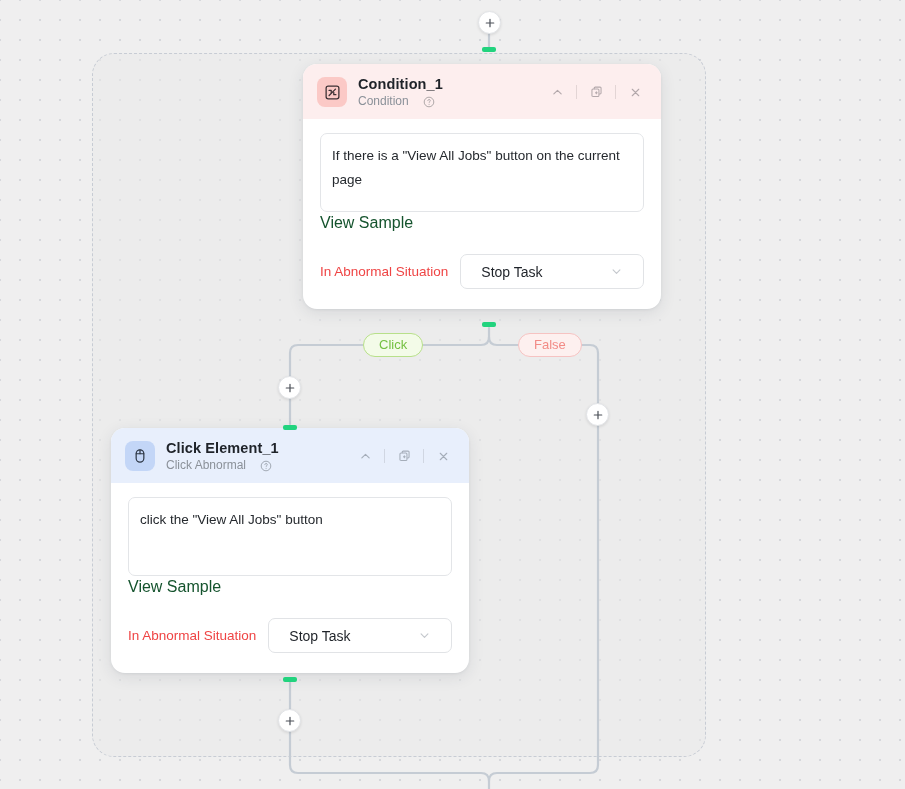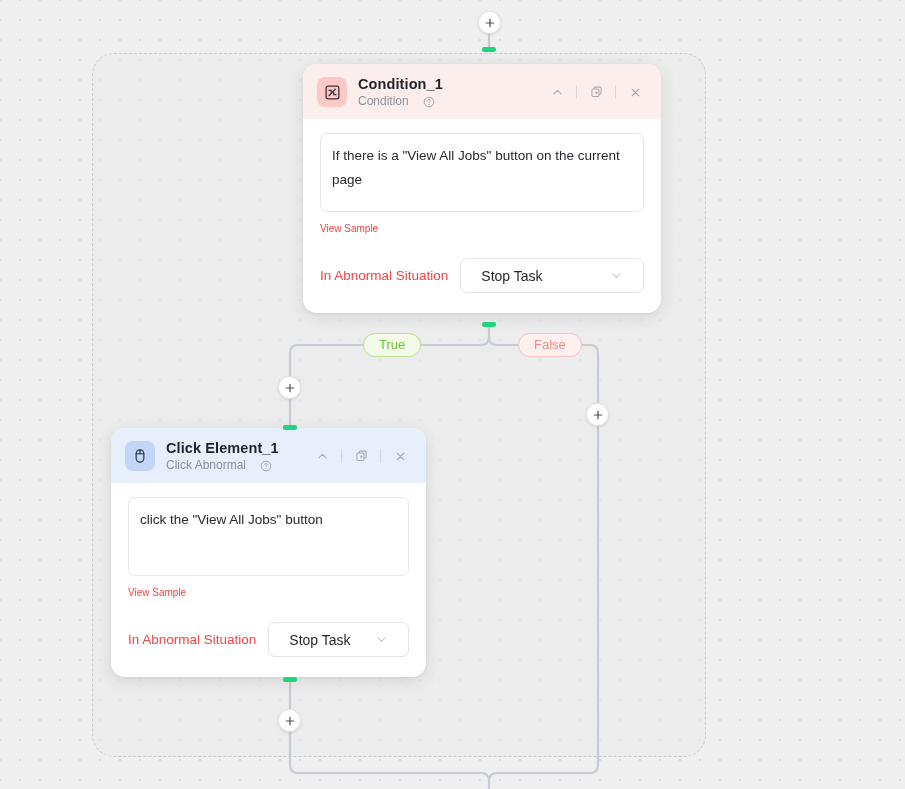--- a/index.html
+++ b/index.html
@@ -109,23 +109,23 @@
     padding: 10px 11px;
     font-size: 13.5px;
     color: #25292e;
     line-height: 1.72;
     background: #fff;
     white-space: pre-wrap;
   }
 
   .view-sample {
     display: inline-block;
-    margin-top: 11px;
-    font-size: 10px;
-    color: #ef4444;
+    margin-top: 2px;
+    font-size: 16px;
+    color: #14532d;
     cursor: pointer;
   }
 
   .abnormal-row {
     display: flex;
     align-items: center;
     margin-top: 22px;
     gap: 12px;
   }
   .abnormal-label {
@@ -143,21 +143,21 @@
     padding: 0 20px;
     font-size: 14px;
     color: #1f2329;
     background: #fff;
     cursor: pointer;
   }
   .select .chev { margin-left: auto; color: #c4c8cd; display: flex; }
 
   
   #node-condition { left: 303px; top: 64px; width: 358px; }
-  #node-click     { left: 111px; top: 428px; width: 315px; }
+  #node-click     { left: 111px; top: 428px; width: 358px; }
 
   
   .port {
     position: absolute;
     width: 14px; height: 5px;
     background: #22d37e;
     border-radius: 2px;
     z-index: 6;
   }
 
@@ -354,16 +354,16 @@
     <svg width="12" height="12" viewBox="0 0 16 16" stroke="#4a4f57" stroke-width="1.6" stroke-linecap="round">
         <path d="M8 3 V13 M3 8 H13"></path>
       </svg>
   </div>
   <div class="plus-btn" style="left:278px; top:709px;">
     <svg width="12" height="12" viewBox="0 0 16 16" stroke="#4a4f57" stroke-width="1.6" stroke-linecap="round">
         <path d="M8 3 V13 M3 8 H13"></path>
       </svg>
   </div>
 
-  <div class="pill true" style="left:363px; top:333px;">True</div>
+  <div class="pill true" style="left:363px; top:333px;">Click</div>
   <div class="pill false" style="left:518px; top:333px;">False</div>
 
 </div>
 
 </body></html>

